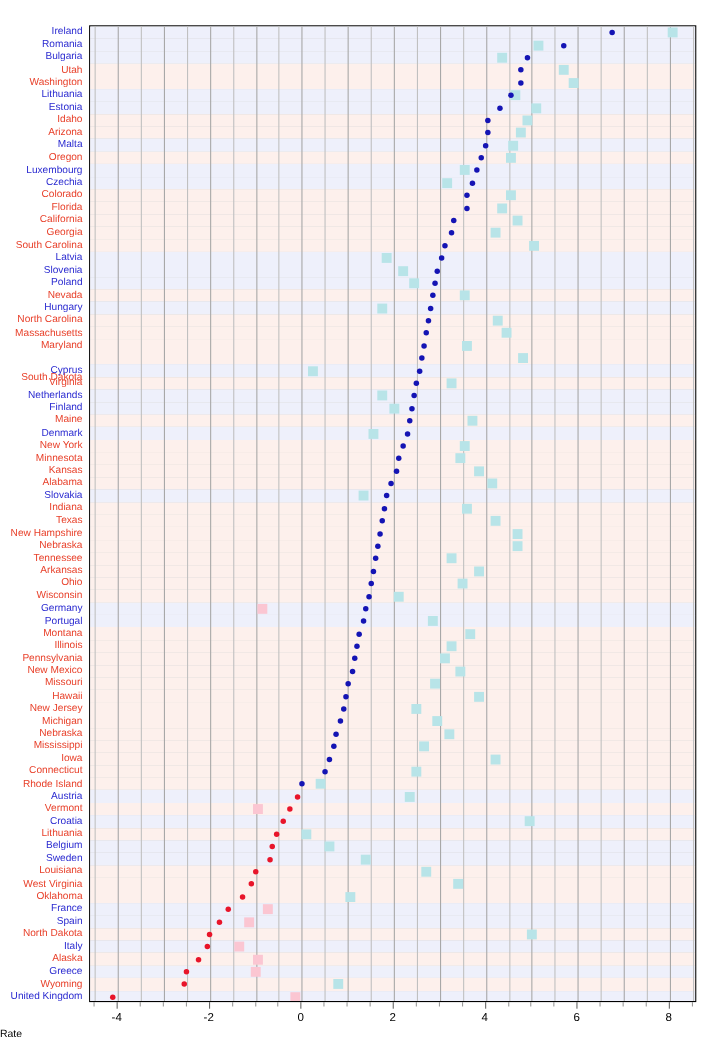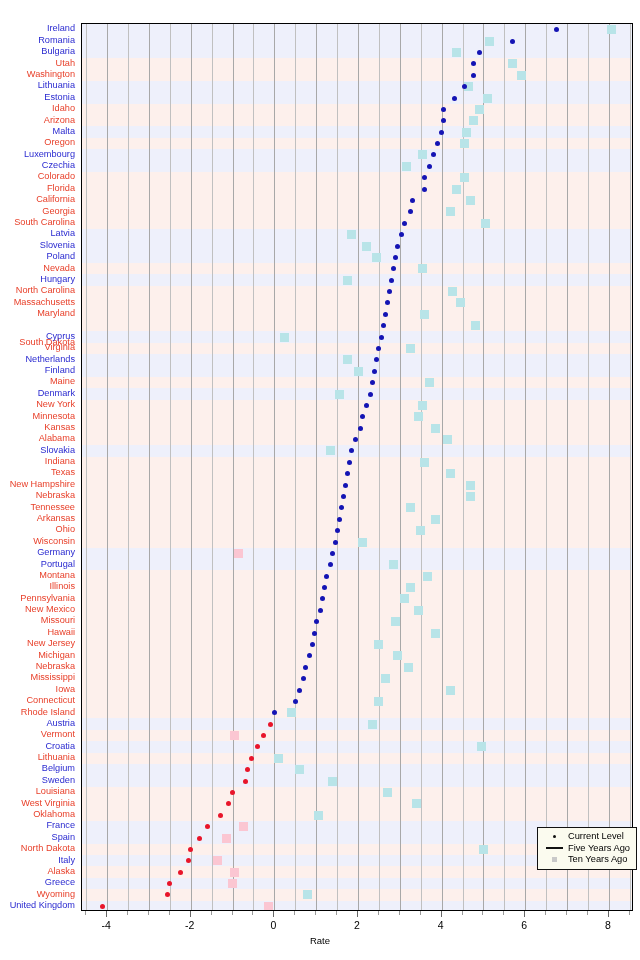--- a/index.html
+++ b/index.html
@@ -123,21 +123,21 @@
     top: 8px;
     font-size: 10.5px;
     color: #000;
     transform: translateX(-50%);
     white-space: nowrap;
   }
   #xaxis-title {
     position: absolute;
     left: 0; top: 935px;
     width: 640px;
-    text-align: center;
+    text-align: left;
     font-size: 9.5px;
     color: #000;
   }
   #sources {
     position: absolute;
     left: 0; top: 946px;
     width: 638px;
     text-align: right;
     font-size: 9.5px;
     font-style: italic;
@@ -643,28 +643,14 @@
       <div class="xticklabel" style="left: 192.364px;">0</div>
       <div class="xticklabel" style="left: 276px;">2</div>
       <div class="xticklabel" style="left: 359.636px;">4</div>
       <div class="xticklabel" style="left: 443.273px;">6</div>
       <div class="xticklabel" style="left: 526.909px;">8</div>
     </div>
 
   <div id="xaxis-title">Rate</div>
 
 
-  <div id="legend">
-    <div class="legrow">
-      <span class="legkey"><span class="dot"></span></span>
-      <span class="leglabel">Current Level</span>
-    </div>
-    <div class="legrow">
-      <span class="legkey"><span class="bar"></span></span>
-      <span class="leglabel">Five Years Ago</span>
-    </div>
-    <div class="legrow">
-      <span class="legkey"><span class="box"></span></span>
-      <span class="leglabel">Ten Years Ago</span>
-    </div>
-  </div>
 
 </div>
 
 </body></html>

